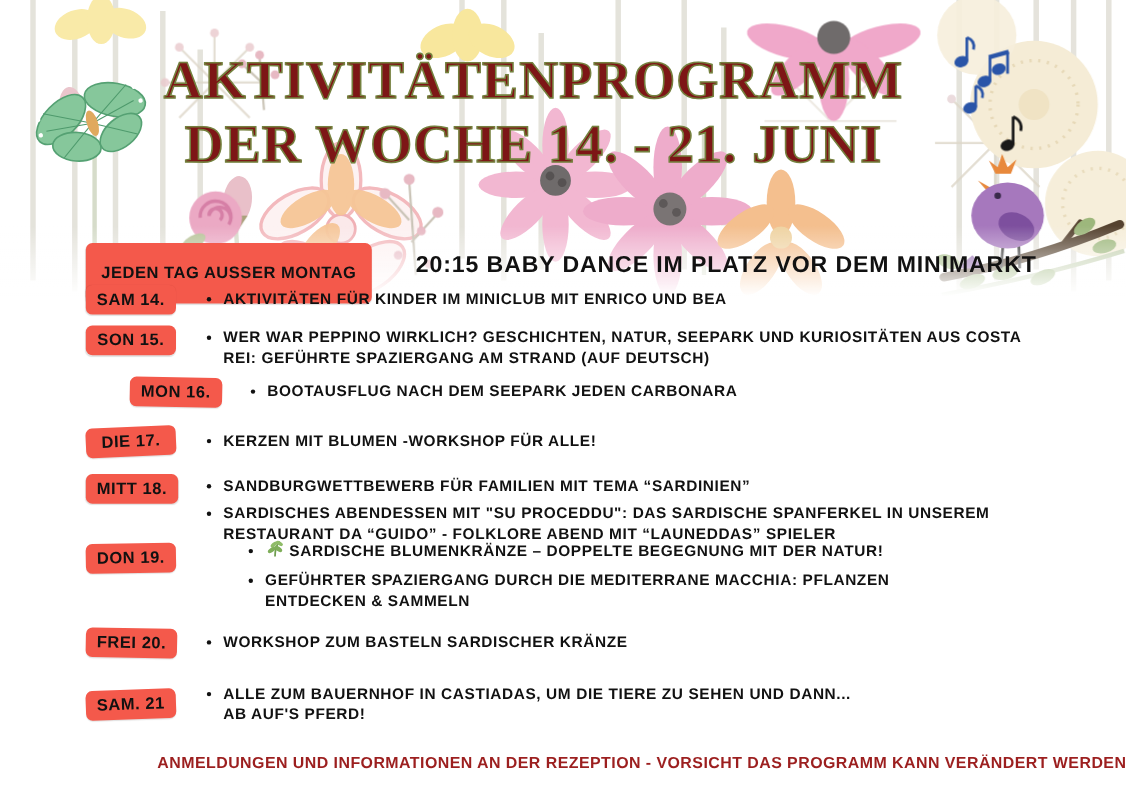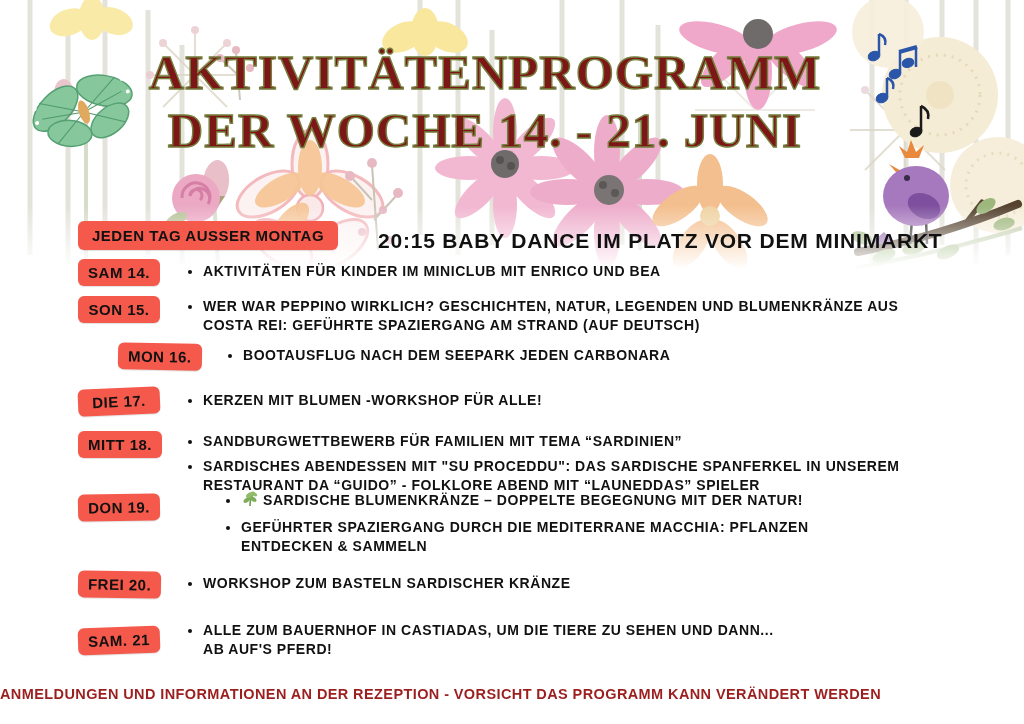--- a/index.html
+++ b/index.html
@@ -24,36 +24,36 @@
   .everyday-row{position:absolute;top:224px;left:0;width:1024px;z-index:2;}
   .day-row{position:absolute;left:0;width:1024px;z-index:2;}
   .day-box{
     position:absolute;left:78px;top:-3px;
     background:#f4594b;border-radius:6px;
     padding:5px 10px;min-width:62px;text-align:center;
     color:#111;font-weight:700;font-size:15px;letter-spacing:.5px;
     box-shadow:0 1px 1px rgba(0,0,0,.12);
     white-space:nowrap;
   }
-  .everyday-row .day-box{padding:6px 14px;}
+  .everyday-row .day-box{padding:19px 14px;}
   .baby-dance{
     position:absolute;left:378px;top:5px;
     color:#111;font-weight:700;font-size:21px;letter-spacing:.8px;
     white-space:nowrap;
   }
   .items{list-style:none;margin:0 0 0 188px;padding:0;}
   .items li{display:flex;align-items:flex-start;margin:0 0 6px 0;}
   .dot{flex:0 0 4px;width:4px;height:4px;border-radius:50%;background:#111;margin:8px 11px 0 0;}
   .txt{
     color:#111;font-weight:700;font-size:14px;line-height:19px;letter-spacing:.55px;
   }
   .herb{display:inline-block;vertical-align:-2px;margin-right:4px;}
   
   .footer{
-    position:absolute;top:686px;left:0;width:1024px;text-align:left;z-index:2;
+    position:absolute;top:686px;left:0;width:1024px;text-align:right;z-index:2;
     color:#9c1f1f;font-weight:700;font-size:14.5px;letter-spacing:.4px;
   }
 </style>
 </head>
 <body>
 
 <div class="page">
 
   <svg class="header-art" width="1024" height="270" viewBox="0 0 1024 270">
     <defs>
@@ -347,21 +347,21 @@
             <span class="dot"></span>
             <span class="txt">AKTIVITÄTEN FÜR KINDER IM MINICLUB MIT ENRICO UND BEA</span>
           </li>
         </ul>
       </div>
       <div class="day-row" style="top: 297px;">
         <div class="day-box" style="top: -1px; transform: rotate(0deg);">SON 15.</div>
         <ul class="items" style="max-width: 745px;">
           <li>
             <span class="dot"></span>
-            <span class="txt">WER WAR PEPPINO WIRKLICH? GESCHICHTEN, NATUR, LEGENDEN UND BLUMENKRÄNZE AUS COSTA REI: GEFÜHRTE SPAZIERGANG AM STRAND (AUF DEUTSCH)</span>
+            <span class="txt">WER WAR PEPPINO WIRKLICH? GESCHICHTEN, NATUR, SEEPARK UND KURIOSITÄTEN AUS COSTA REI: GEFÜHRTE SPAZIERGANG AM STRAND (AUF DEUTSCH)</span>
           </li>
         </ul>
       </div>
       <div class="day-row" style="top: 346px; margin-left: 40px;">
         <div class="day-box" style="top: -3px; transform: rotate(1deg);">MON 16.</div>
         <ul class="items" style="max-width: 640px;">
           <li>
             <span class="dot"></span>
             <span class="txt">BOOTAUSFLUG NACH DEM SEEPARK JEDEN CARBONARA</span>
           </li>

